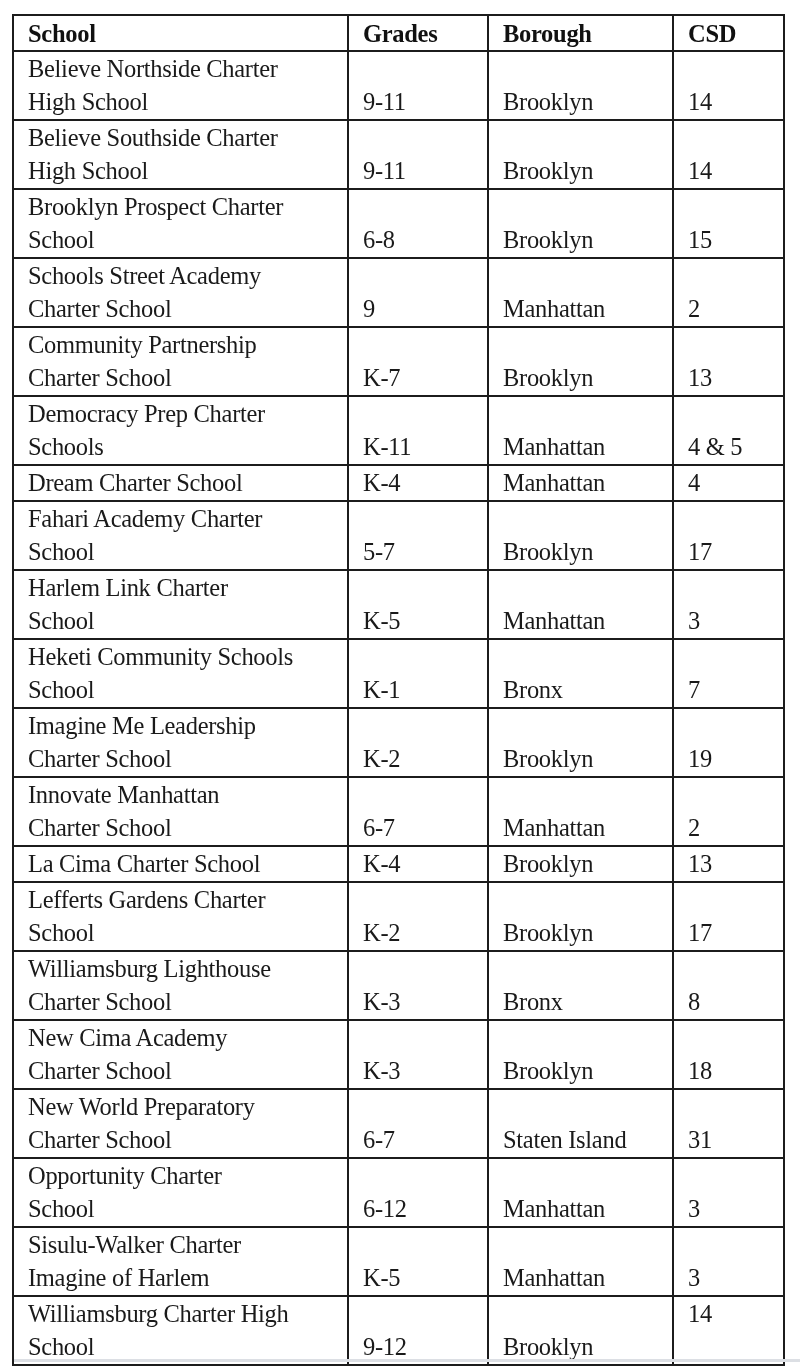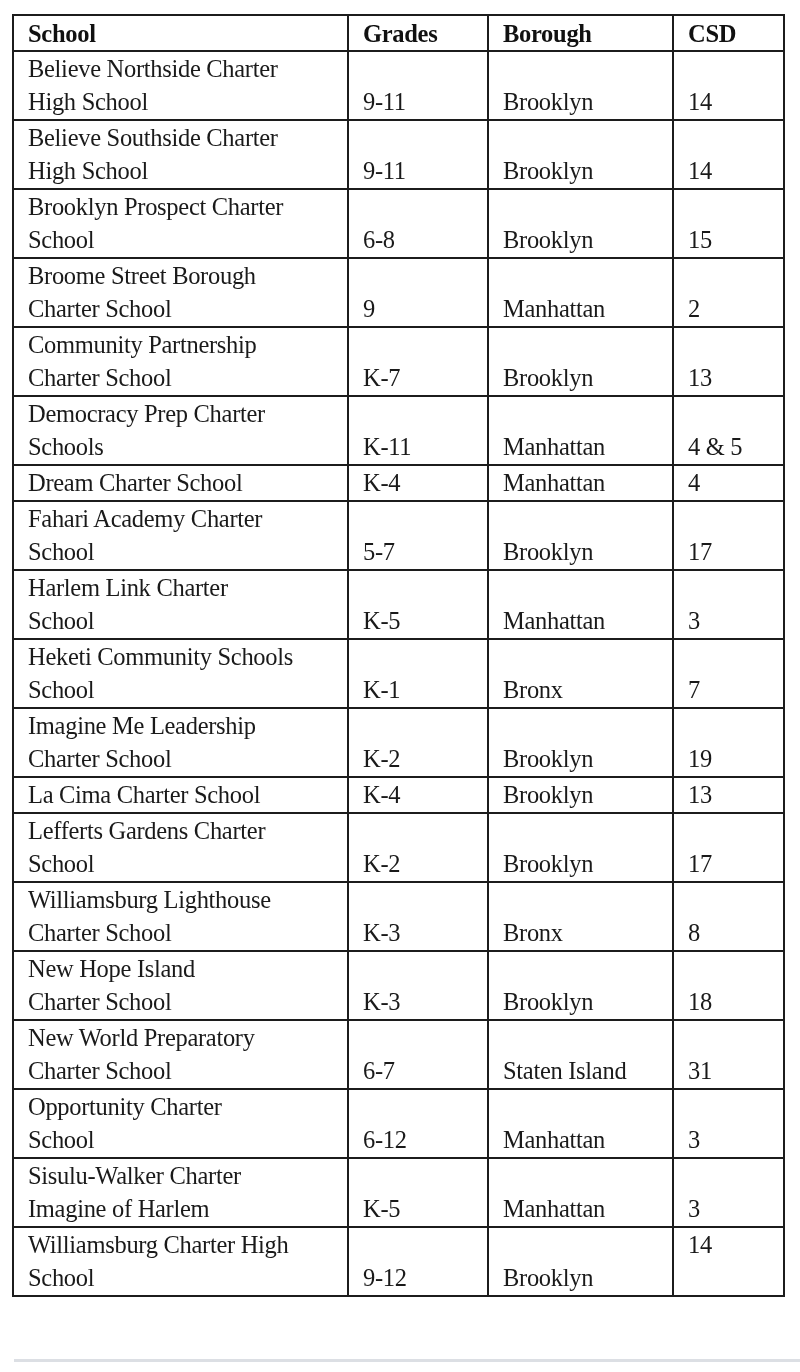--- a/index.html
+++ b/index.html
@@ -94,21 +94,21 @@
           <td>Brooklyn</td>
           <td>14</td>
         </tr>
         <tr class="two-line">
           <td><span>Brooklyn Prospect Charter</span><br><span>School</span></td>
           <td>6-8</td>
           <td>Brooklyn</td>
           <td>15</td>
         </tr>
         <tr class="two-line">
-          <td><span>Broome Street Borough</span><br><span>Charter School</span></td>
+          <td><span>Schools Street Academy</span><br><span>Charter School</span></td>
           <td>9</td>
           <td>Manhattan</td>
           <td>2</td>
         </tr>
         <tr class="two-line">
           <td><span>Community Partnership</span><br><span>Charter School</span></td>
           <td>K-7</td>
           <td>Brooklyn</td>
           <td>13</td>
         </tr>
@@ -141,40 +141,46 @@
           <td>K-1</td>
           <td>Bronx</td>
           <td>7</td>
         </tr>
         <tr class="two-line">
           <td><span>Imagine Me Leadership</span><br><span>Charter School</span></td>
           <td>K-2</td>
           <td>Brooklyn</td>
           <td>19</td>
         </tr>
+        <tr class="two-line">
+          <td><span>Innovate Manhattan</span><br><span>Charter School</span></td>
+          <td>6-7</td>
+          <td>Manhattan</td>
+          <td>2</td>
+        </tr>
         <tr class="one-line">
           <td><span>La Cima Charter School</span></td>
           <td>K-4</td>
           <td>Brooklyn</td>
           <td>13</td>
         </tr>
         <tr class="two-line">
           <td><span>Lefferts Gardens Charter</span><br><span>School</span></td>
           <td>K-2</td>
           <td>Brooklyn</td>
           <td>17</td>
         </tr>
         <tr class="two-line">
           <td><span>Williamsburg Lighthouse</span><br><span>Charter School</span></td>
           <td>K-3</td>
           <td>Bronx</td>
           <td>8</td>
         </tr>
         <tr class="two-line">
-          <td><span>New Hope Island</span><br><span>Charter School</span></td>
+          <td><span>New Cima Academy</span><br><span>Charter School</span></td>
           <td>K-3</td>
           <td>Brooklyn</td>
           <td>18</td>
         </tr>
         <tr class="two-line">
           <td><span>New World Preparatory</span><br><span>Charter School</span></td>
           <td>6-7</td>
           <td>Staten Island</td>
           <td>31</td>
         </tr>

